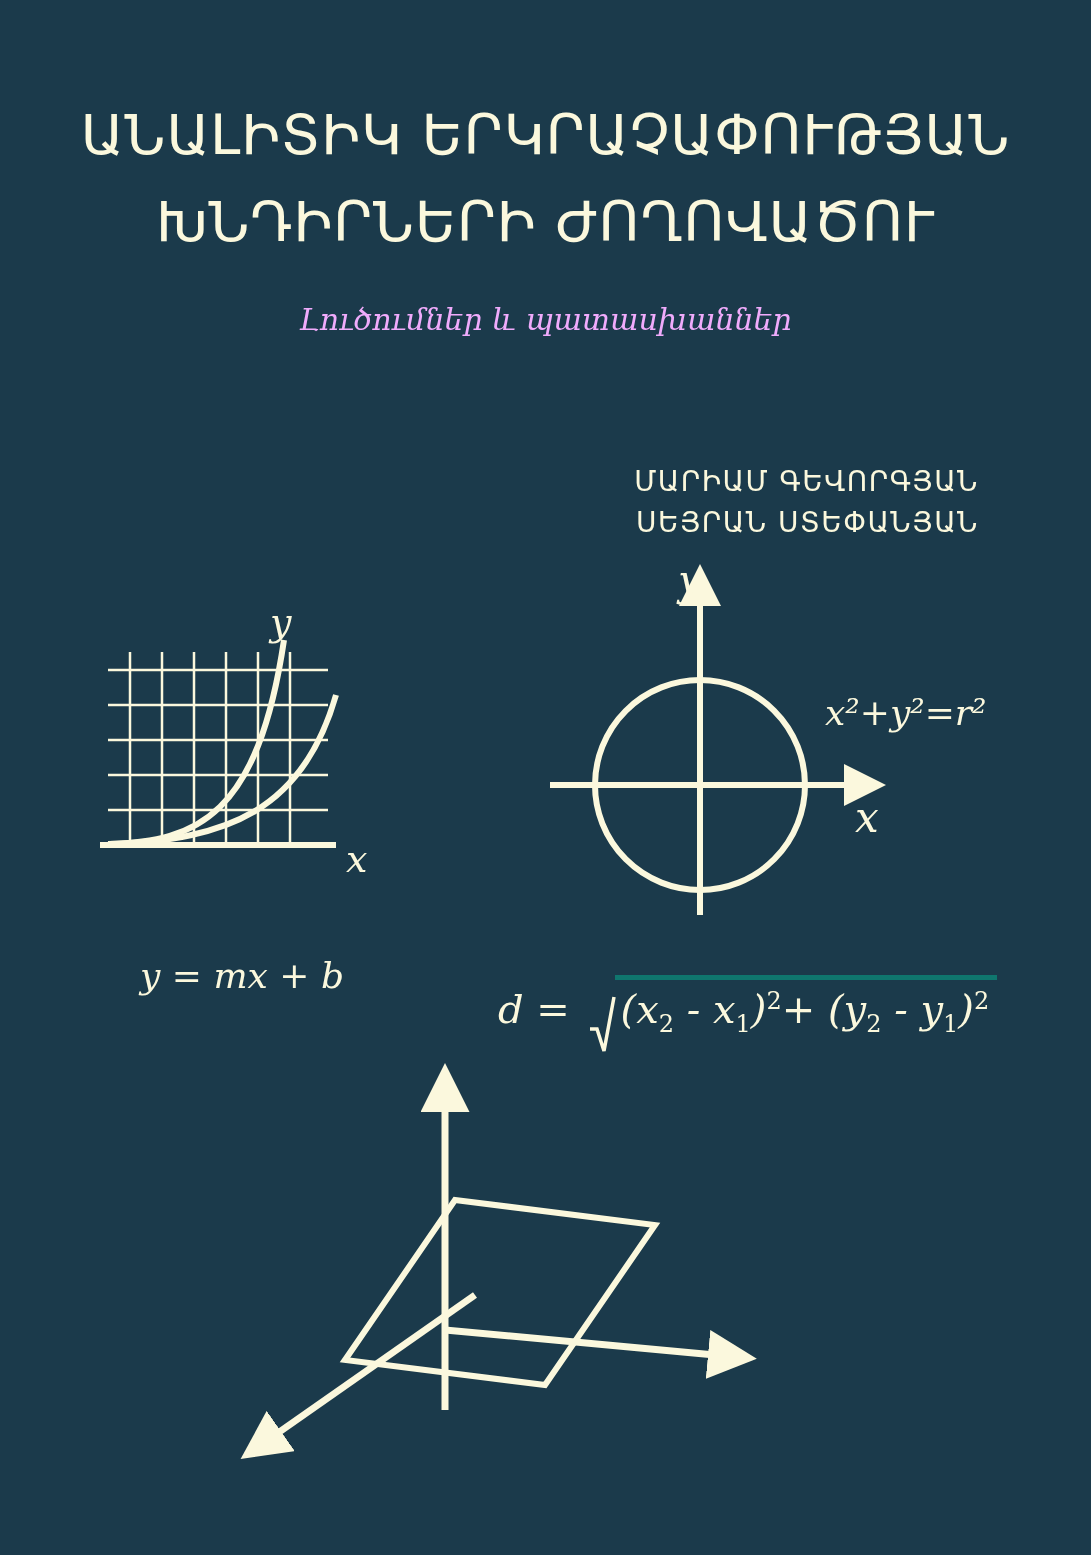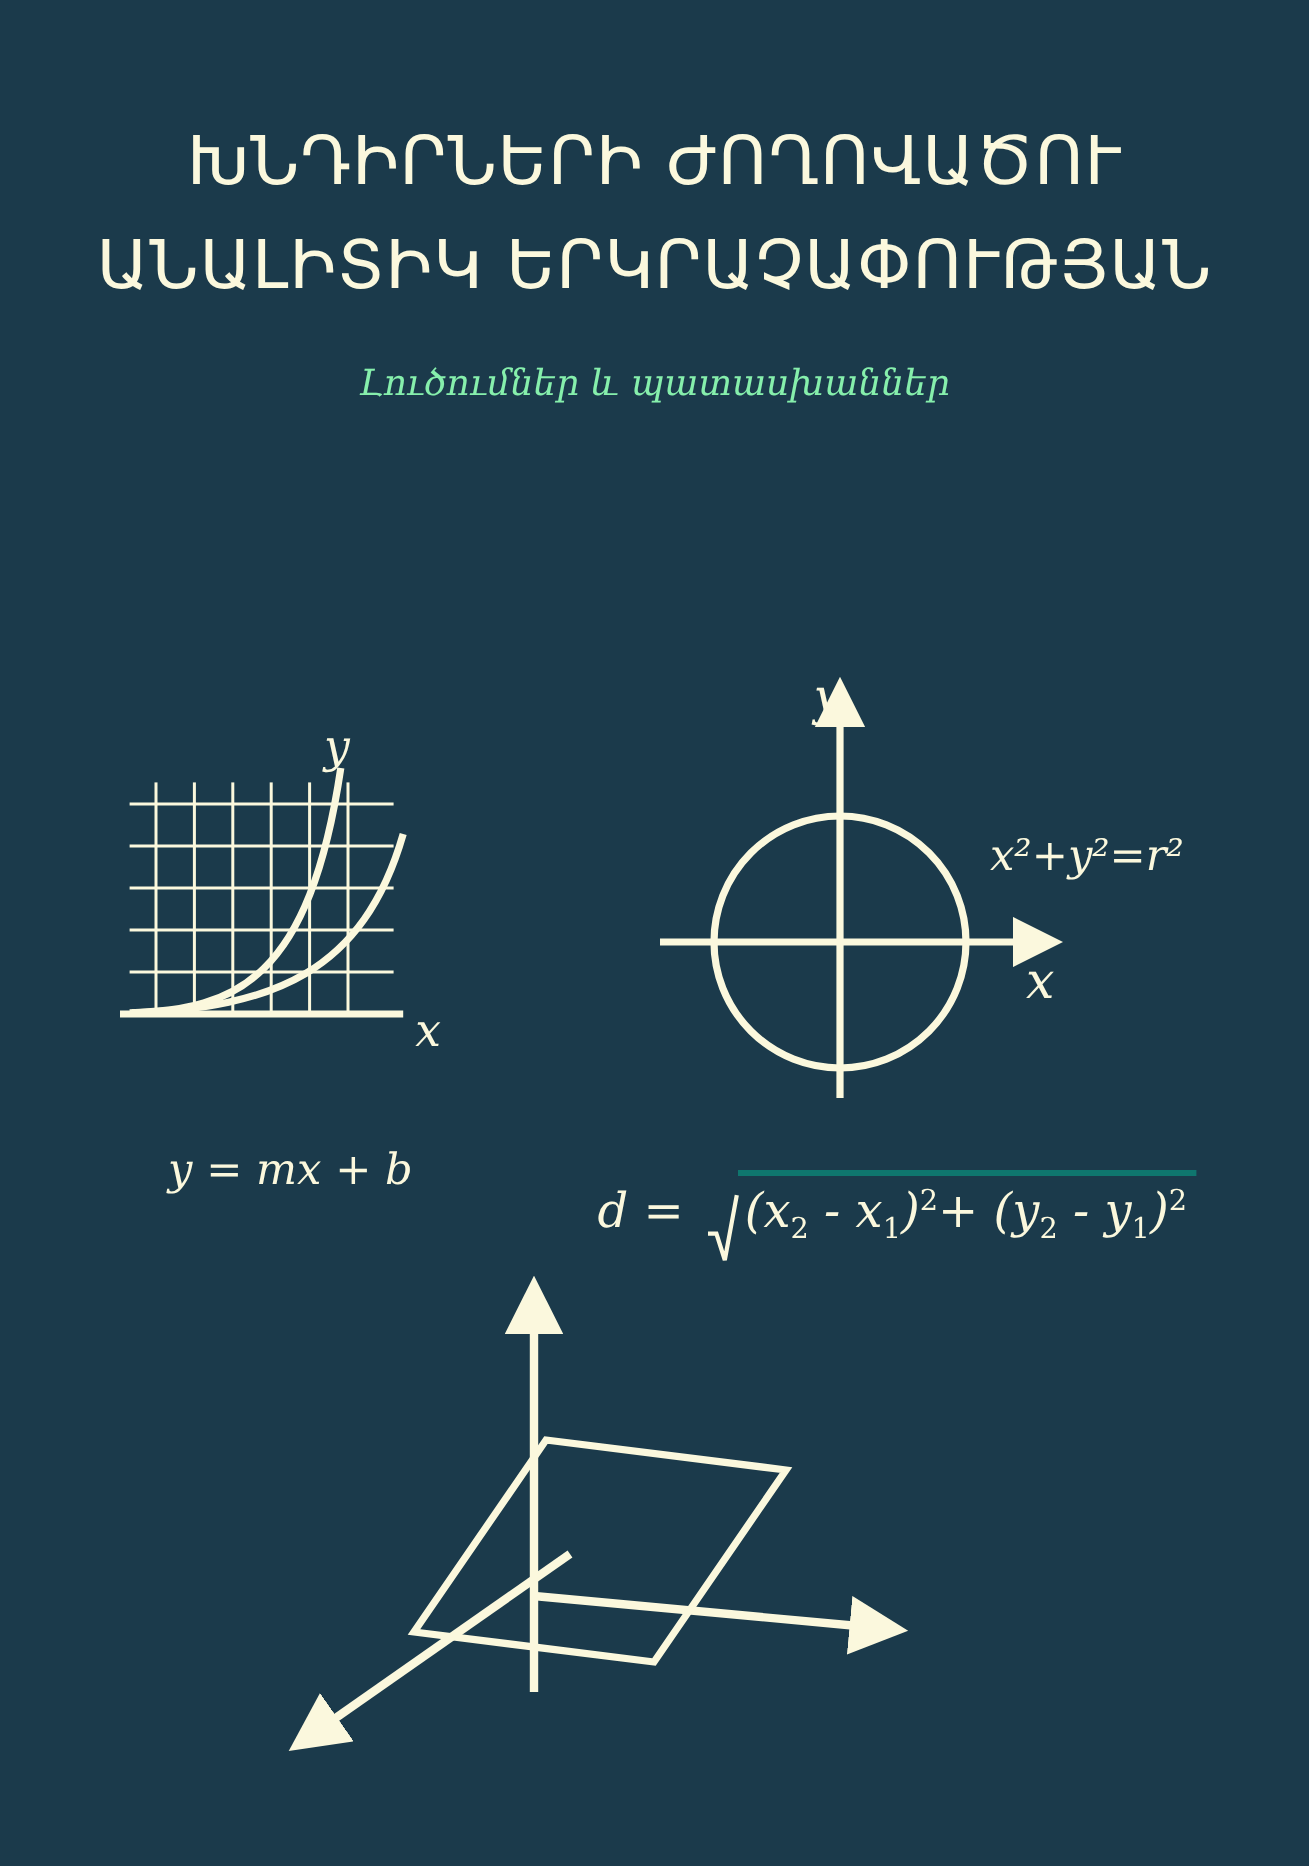--- a/index.html
+++ b/index.html
@@ -32,21 +32,21 @@
     color: #fbf8dd;
     font-size: 56px;
     letter-spacing: 1px;
     line-height: 1.55;
     font-weight: 400;
     font-family: "DejaVu Sans", sans-serif;
     white-space: nowrap;
   }
   .subtitle {
     margin-top: 36px;
-    color: #86efac;
+    color: #f0abfc;
     font-size: 30px;
     font-style: italic;
     font-family: "DejaVu Serif", serif;
   }
   
   .authors {
     position: absolute;
     top: 462px;
     right: 112px;
     text-align: right;
@@ -94,25 +94,29 @@
   }
   svg { display: block; overflow: visible; }
 </style>
 </head>
 <body>
 
 <div class="page">
   <div class="cover-bg"></div>
 
   <div class="title-block">
+    <div class="title-line">ԱՆԱԼԻՏԻԿ ԵՐԿՐԱՉԱՓՈՒԹՅԱՆ</div>
     <div class="title-line">ԽՆԴԻՐՆԵՐԻ ԺՈՂՈՎԱԾՈՒ</div>
-    <div class="title-line">ԱՆԱԼԻՏԻԿ ԵՐԿՐԱՉԱՓՈՒԹՅԱՆ</div>
     <div class="subtitle">Լուծումներ և պատասխաններ</div>
   </div>
 
+  <div class="authors">
+    <div>ՄԱՐԻԱՄ ԳԵՎՈՐԳՅԱՆ</div>
+    <div>ՍԵՅՐԱՆ ՍՏԵՓԱՆՅԱՆ</div>
+  </div>
 
   <div class="fig fig-graph">
     <svg width="330" height="300" viewBox="0 0 330 300">
       <g stroke="#fbf8dd" stroke-width="2.5" fill="none">
         <line x1="20" y1="70" x2="240" y2="70"></line>
         <line x1="20" y1="105" x2="240" y2="105"></line>
         <line x1="20" y1="140" x2="240" y2="140"></line>
         <line x1="20" y1="175" x2="240" y2="175"></line>
         <line x1="20" y1="210" x2="240" y2="210"></line>
         <line x1="42" y1="52" x2="42" y2="245"></line>

